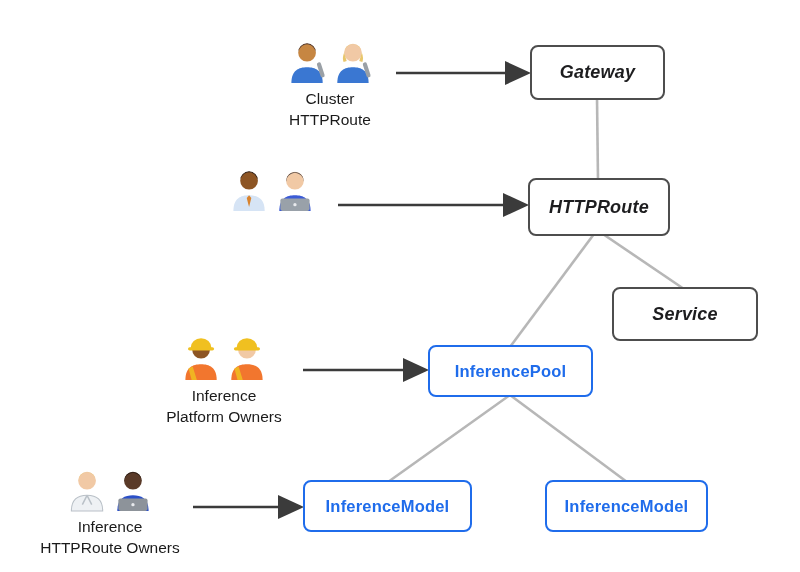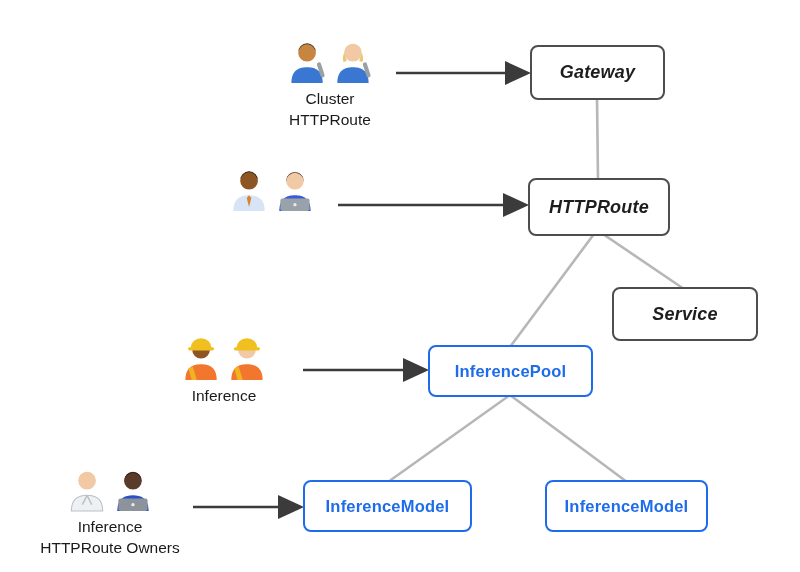--- a/index.html
+++ b/index.html
@@ -104,20 +104,21 @@
       <g transform="translate(46,1)">
         <path d="M3,44 C3,32 10,29 18,29 C26,29 33,32 33,44 Z" fill="#f2762e"></path>
         <path d="M10,31 l4,13 h-5 l-3,-11 z" fill="#f0c020" opacity="0.85"></path>
         <circle cx="18" cy="15" r="8.5" fill="#f1c9a5"></circle>
         <path d="M8,13.5 a10,9.5 0 0 1 20,0 z" fill="#f0c020"></path>
         <rect x="5.5" y="12.6" width="25" height="3.2" rx="1.6" fill="#f0c020"></rect>
       </g>
     </svg>
     <div class="actor-label">
       <span>Inference</span>
+      <span>Platform Owners</span>
     </div>
   </div>
 
   <div class="actor" style="left:28px;top:464px;width:164px;">
     <svg class="actor-icon" width="88" height="48" viewBox="0 0 84 46">
       <g transform="translate(2,1)">
         <path d="M3,44 C3,32 10,29 18,29 C26,29 33,32 33,44 Z" fill="#eef1f4" stroke="#b9c0c7" stroke-width="1"></path>
         <path d="M18,29 l-4.5,9 M18,29 l4.5,9" stroke="#b9c0c7" stroke-width="1.4" fill="none"></path>
         <circle cx="18" cy="15" r="8.5" fill="#f1c9a5"></circle>
         <path d="M9.5,15.5 a8.5,8.5 0 0 1 17,0 c0,-4 -3,-8.5 -8.5,-8.5 c-5.5,0 -8.5,4.5 -8.5,8.5 z" fill="#e8c66b"></path>

